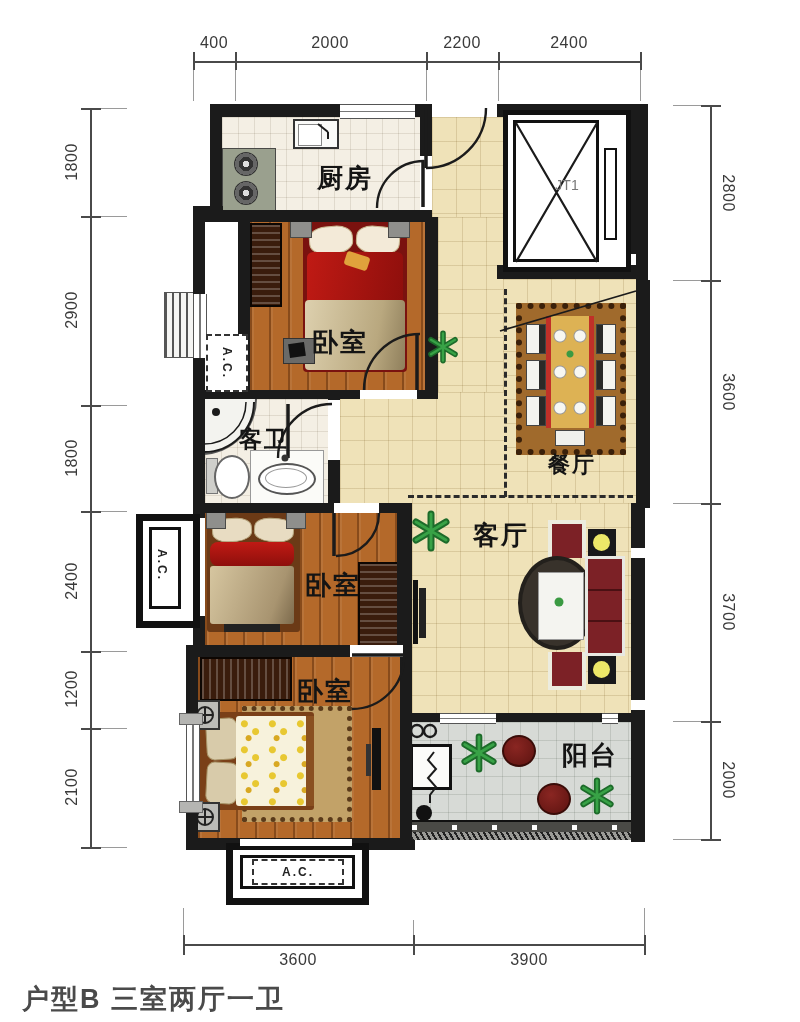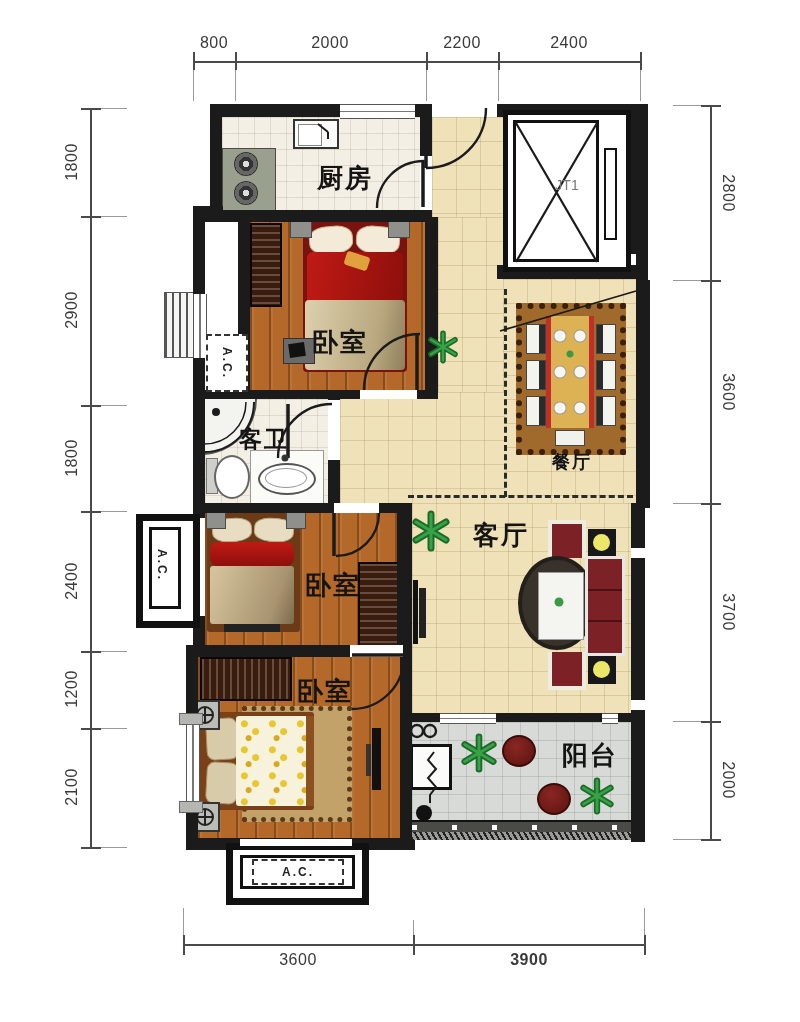--- a/index.html
+++ b/index.html
@@ -64,21 +64,21 @@
   <div class="dimline" style="left:193px;top:52px;width:2px;height:18px;"></div>
   <div class="dimline" style="left:235px;top:52px;width:2px;height:18px;"></div>
   <div class="dimline" style="left:426px;top:52px;width:2px;height:18px;"></div>
   <div class="dimline" style="left:498px;top:52px;width:2px;height:18px;"></div>
   <div class="dimline" style="left:640px;top:52px;width:2px;height:18px;"></div>
   <div class="extline" style="left:193px;top:63px;width:1px;height:38px;"></div>
   <div class="extline" style="left:235px;top:63px;width:1px;height:38px;"></div>
   <div class="extline" style="left:426px;top:63px;width:1px;height:38px;"></div>
   <div class="extline" style="left:498px;top:63px;width:1px;height:38px;"></div>
   <div class="extline" style="left:640px;top:63px;width:1px;height:38px;"></div>
-  <div class="dim" style="left:184px;top:34px;width:60px;">800</div>
+  <div class="dim" style="left:184px;top:34px;width:60px;">400</div>
   <div class="dim" style="left:295px;top:34px;width:70px;">2000</div>
   <div class="dim" style="left:427px;top:34px;width:70px;">2200</div>
   <div class="dim" style="left:534px;top:34px;width:70px;">2400</div>
 
   <div class="dimline" style="left:90px;top:108px;width:2px;height:739px;"></div>
   <div class="dimline" style="left:81px;top:108px;width:20px;height:2px;"></div>
   <div class="dimline" style="left:81px;top:216px;width:20px;height:2px;"></div>
   <div class="dimline" style="left:81px;top:405px;width:20px;height:2px;"></div>
   <div class="dimline" style="left:81px;top:511px;width:20px;height:2px;"></div>
   <div class="dimline" style="left:81px;top:651px;width:20px;height:2px;"></div>
@@ -115,21 +115,21 @@
   <div class="dim" style="left:693px;top:771px;width:70px;transform:rotate(90deg);">2000</div>
 
   <div class="dimline" style="left:183px;top:944px;width:462px;height:2px;"></div>
   <div class="dimline" style="left:183px;top:935px;width:2px;height:20px;"></div>
   <div class="dimline" style="left:413px;top:935px;width:2px;height:20px;"></div>
   <div class="dimline" style="left:644px;top:935px;width:2px;height:20px;"></div>
   <div class="extline" style="left:183px;top:908px;width:1px;height:34px;"></div>
   <div class="extline" style="left:413px;top:920px;width:1px;height:22px;"></div>
   <div class="extline" style="left:644px;top:908px;width:1px;height:34px;"></div>
   <div class="dim" style="left:263px;top:951px;width:70px;">3600</div>
-  <div class="dim" style="left:494px;top:951px;width:70px;font-weight:bold;">3900</div>
+  <div class="dim" style="left:494px;top:951px;width:70px;">3900</div>
 
   <div class="floor tile-white" style="left:222px;top:117px;width:198px;height:95px;"></div>
   <div class="floor tile-beige" style="left:432px;top:117px;width:71px;height:165px;"></div>
   <div class="floor tile-beige" style="left:438px;top:217px;width:67px;height:177px;"></div>
   <div class="floor tile-beige" style="left:503px;top:279px;width:133px;height:229px;"></div>
   <div class="floor tile-beige" style="left:340px;top:392px;width:165px;height:113px;"></div>
   <div class="floor tile-beige" style="left:412px;top:503px;width:219px;height:212px;"></div>
   <div class="floor wood" style="left:250px;top:222px;width:175px;height:168px;"></div>
   <div class="floor tile-white" style="left:205px;top:399px;width:123px;height:104px;"></div>
   <div class="floor wood" style="left:205px;top:513px;width:192px;height:132px;"></div>
@@ -297,21 +297,21 @@
   <div class="furn" style="left:537px;top:783px;width:30px;height:28px;border-radius:50%;background:radial-gradient(circle at 40% 35%, #8a2622, #5c1310);border:2px solid #3a0c08;"></div>
   <div class="furn" style="left:412px;top:820px;width:219px;height:20px;background:#4a4a46;border-top:2px solid #111;box-sizing:border-box;z-index:31;"></div>
   <div class="furn" style="left:412px;top:825px;width:219px;height:5px;background-image:repeating-linear-gradient(90deg,#fff 0 5px,transparent 5px 40px);z-index:32;"></div>
   <div class="furn" style="left:412px;top:832px;width:219px;height:8px;background:repeating-linear-gradient(60deg,#222 0 2px,#9a9a96 2px 5px);z-index:32;"></div>
 
   <div class="lbl" style="left:300px;top:164px;width:90px;font-size:26px;">厨房</div>
   <div class="lbl" style="left:300px;top:328px;width:80px;font-size:26px;">卧室</div>
   <div class="lbl" style="left:224px;top:427px;width:80px;font-size:23px;">客卫</div>
   <div class="lbl" style="left:293px;top:571px;width:80px;font-size:26px;">卧室</div>
   <div class="lbl" style="left:285px;top:677px;width:80px;font-size:26px;">卧室</div>
-  <div class="lbl" style="left:527px;top:453px;width:90px;font-size:18px;">餐厅</div>
+  <div class="lbl" style="left:527px;top:453px;width:90px;font-size:22px;">餐厅</div>
   <div class="lbl" style="left:456px;top:521px;width:90px;font-size:26px;">客厅</div>
   <div class="lbl" style="left:545px;top:741px;width:90px;font-size:26px;">阳台</div>
 
   <svg class="svg-overlay" width="800" height="1022" viewBox="0 0 800 1022">
     <g stroke="#1b1b1b" fill="none" stroke-width="2.4">
 
       <path d="M426,168 A60,60 0 0 0 486,108"></path>
       <path d="M426,108 L426,168" stroke-width="3.5"></path>
 
       <path d="M424,161 A47,47 0 0 0 377,208"></path>
@@ -358,14 +358,15 @@
     <g transform="translate(479,753) scale(0.95)">
       <path d="M0,-17 L0,17 M-15,-9 L15,9 M-15,9 L15,-9" stroke="#1d6b2a" stroke-width="7" stroke-linecap="round" fill="none"></path>
       <path d="M0,-17 L0,17 M-15,-9 L15,9 M-15,9 L15,-9" stroke="#38a246" stroke-width="3" stroke-linecap="round" fill="none"></path>
     </g>
     <g transform="translate(597,796) scale(0.9)">
       <path d="M0,-17 L0,17 M-15,-9 L15,9 M-15,9 L15,-9" stroke="#1d6b2a" stroke-width="7" stroke-linecap="round" fill="none"></path>
       <path d="M0,-17 L0,17 M-15,-9 L15,9 M-15,9 L15,-9" stroke="#38a246" stroke-width="3" stroke-linecap="round" fill="none"></path>
     </g>
   </svg>
 
+  <div class="caption" style="left:22px;top:981px;">户型B 三室两厅一卫</div>
 
 </div>
 
 </body></html>

